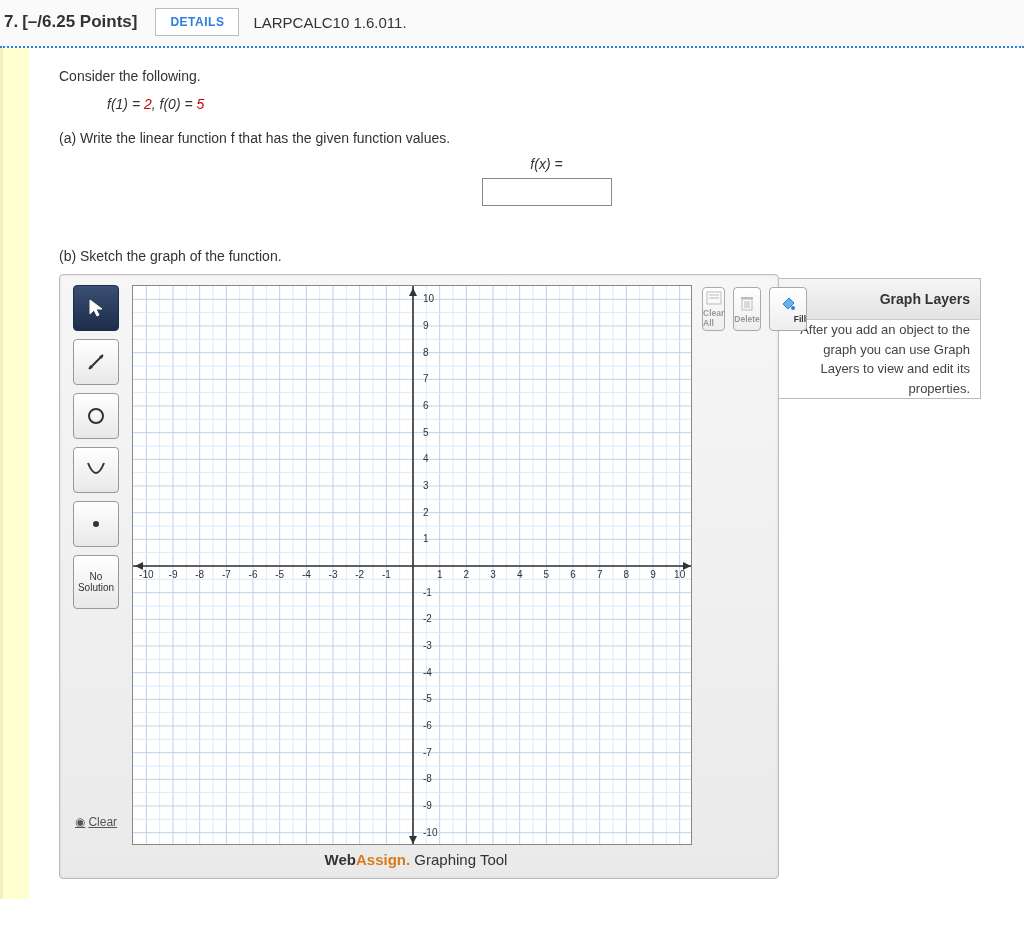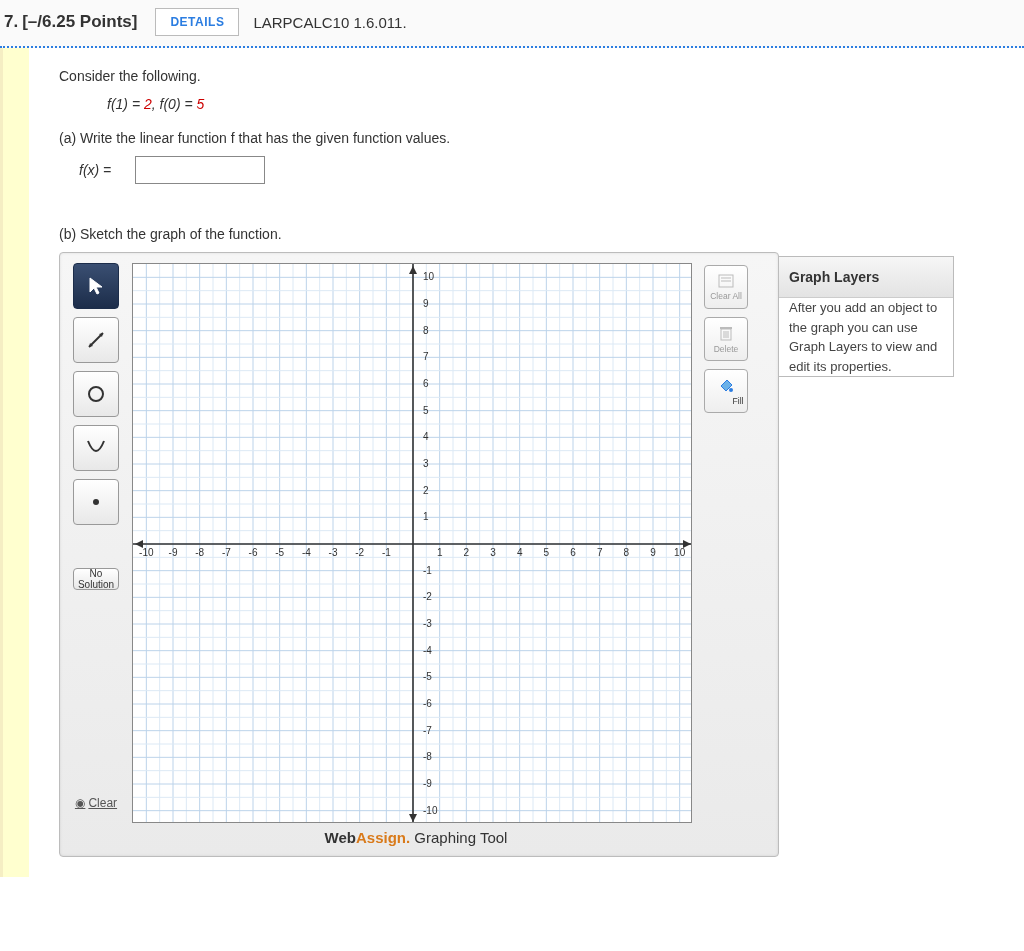--- a/index.html
+++ b/index.html
@@ -36,21 +36,21 @@
   .body-inner {
     border-left: 26px solid #ffffcf;
     padding: 20px 10px 20px 30px;
   }
   .prompt { margin-bottom: 12px; }
   .indent { margin-left: 48px; }
   .fvals { font-style: italic; margin-bottom: 14px;}
   .fvals .f { font-style: italic; }
   .red { color: #cc0000; }
   .part-label { margin: 18px 0 10px 0; }
-  .fx-row { display: flex; align-items: center; gap: 24px; margin-left:20px;}
+  .fx-row { display: flex; align-items: center; gap: 6px; margin-left:20px;flex-direction:column;}
   .fx-row input {
     width: 130px; height: 28px;
     border: 1px solid #888;
   }
   .graph-container {
     display: flex;
     align-items: flex-start;
     gap: 0;
     margin-top: 8px;
   }
@@ -81,72 +81,73 @@
     display:flex; align-items:center; justify-content:center;
     cursor:pointer;
   }
   .tool-btn.selected {
     background: linear-gradient(#3a4f72,#1c2d4a);
     border-color:#1c2d4a;
   }
   .tool-btn.selected svg path,
   .tool-btn.selected svg polygon { fill:#fff; stroke:#fff;}
   .tool-btn.nosol {
-    height: 22px;
+    height: 54px;
     flex-direction: column;
     font-size: 10px;
     text-align:left;
     line-height: 1.1;
-    margin-top: 35px;
   }
   .help-link {
     margin-top: auto;
     font-size: 12px;
     color: #555;
     text-decoration: underline;
     display:flex; align-items:center; gap:3px;
   }
   .canvas-wrap {
     width: 560px; height: 560px;
     background: #fff;
     border: 1px solid #888;
     position: relative;
     overflow: hidden;
   }
   .right-tools {
-    display:flex; flex-direction:column; gap:8px;
+    display:flex; flex-direction:row; gap:8px;
     width: 48px;
     align-items:center;
     margin-top: 2px;
+    font-weight: bold;
   }
   .action-btn {
     width: 44px; height: 44px;
     border:1px solid #aaa;
     border-radius:4px;
     background:linear-gradient(#fff,#eee);
     display:flex; flex-direction:column; align-items:center; justify-content:center;
     font-size:8.5px; color:#999;
     cursor:pointer;
   }
   .action-btn.enabled { color:#555; }
   .action-btn .lbl { margin-top:2px; }
   .brand {
     text-align:center;
     padding: 6px 6px 0 0;
     font-size:15px;
     color:#333;
   }
   .brand b .orange { color:#d97a1a; }
   .layers-panel {
-    width: 175px;
+    width: 202px;
     background: #fff;
     border: 1px solid #bbb;
     border-left:none;
     margin-top: 4px;
     overflow: hidden;
+    text-align: right;
   }
   .layers-head {
     background: linear-gradient(#f6f6f6,#e3e3e3);
     border-bottom:1px solid #ccc;
     padding: 12px 10px;
     font-weight: bold;
     font-size: 14px;
   }
   .layers-body {
     padding: 0 10px;

